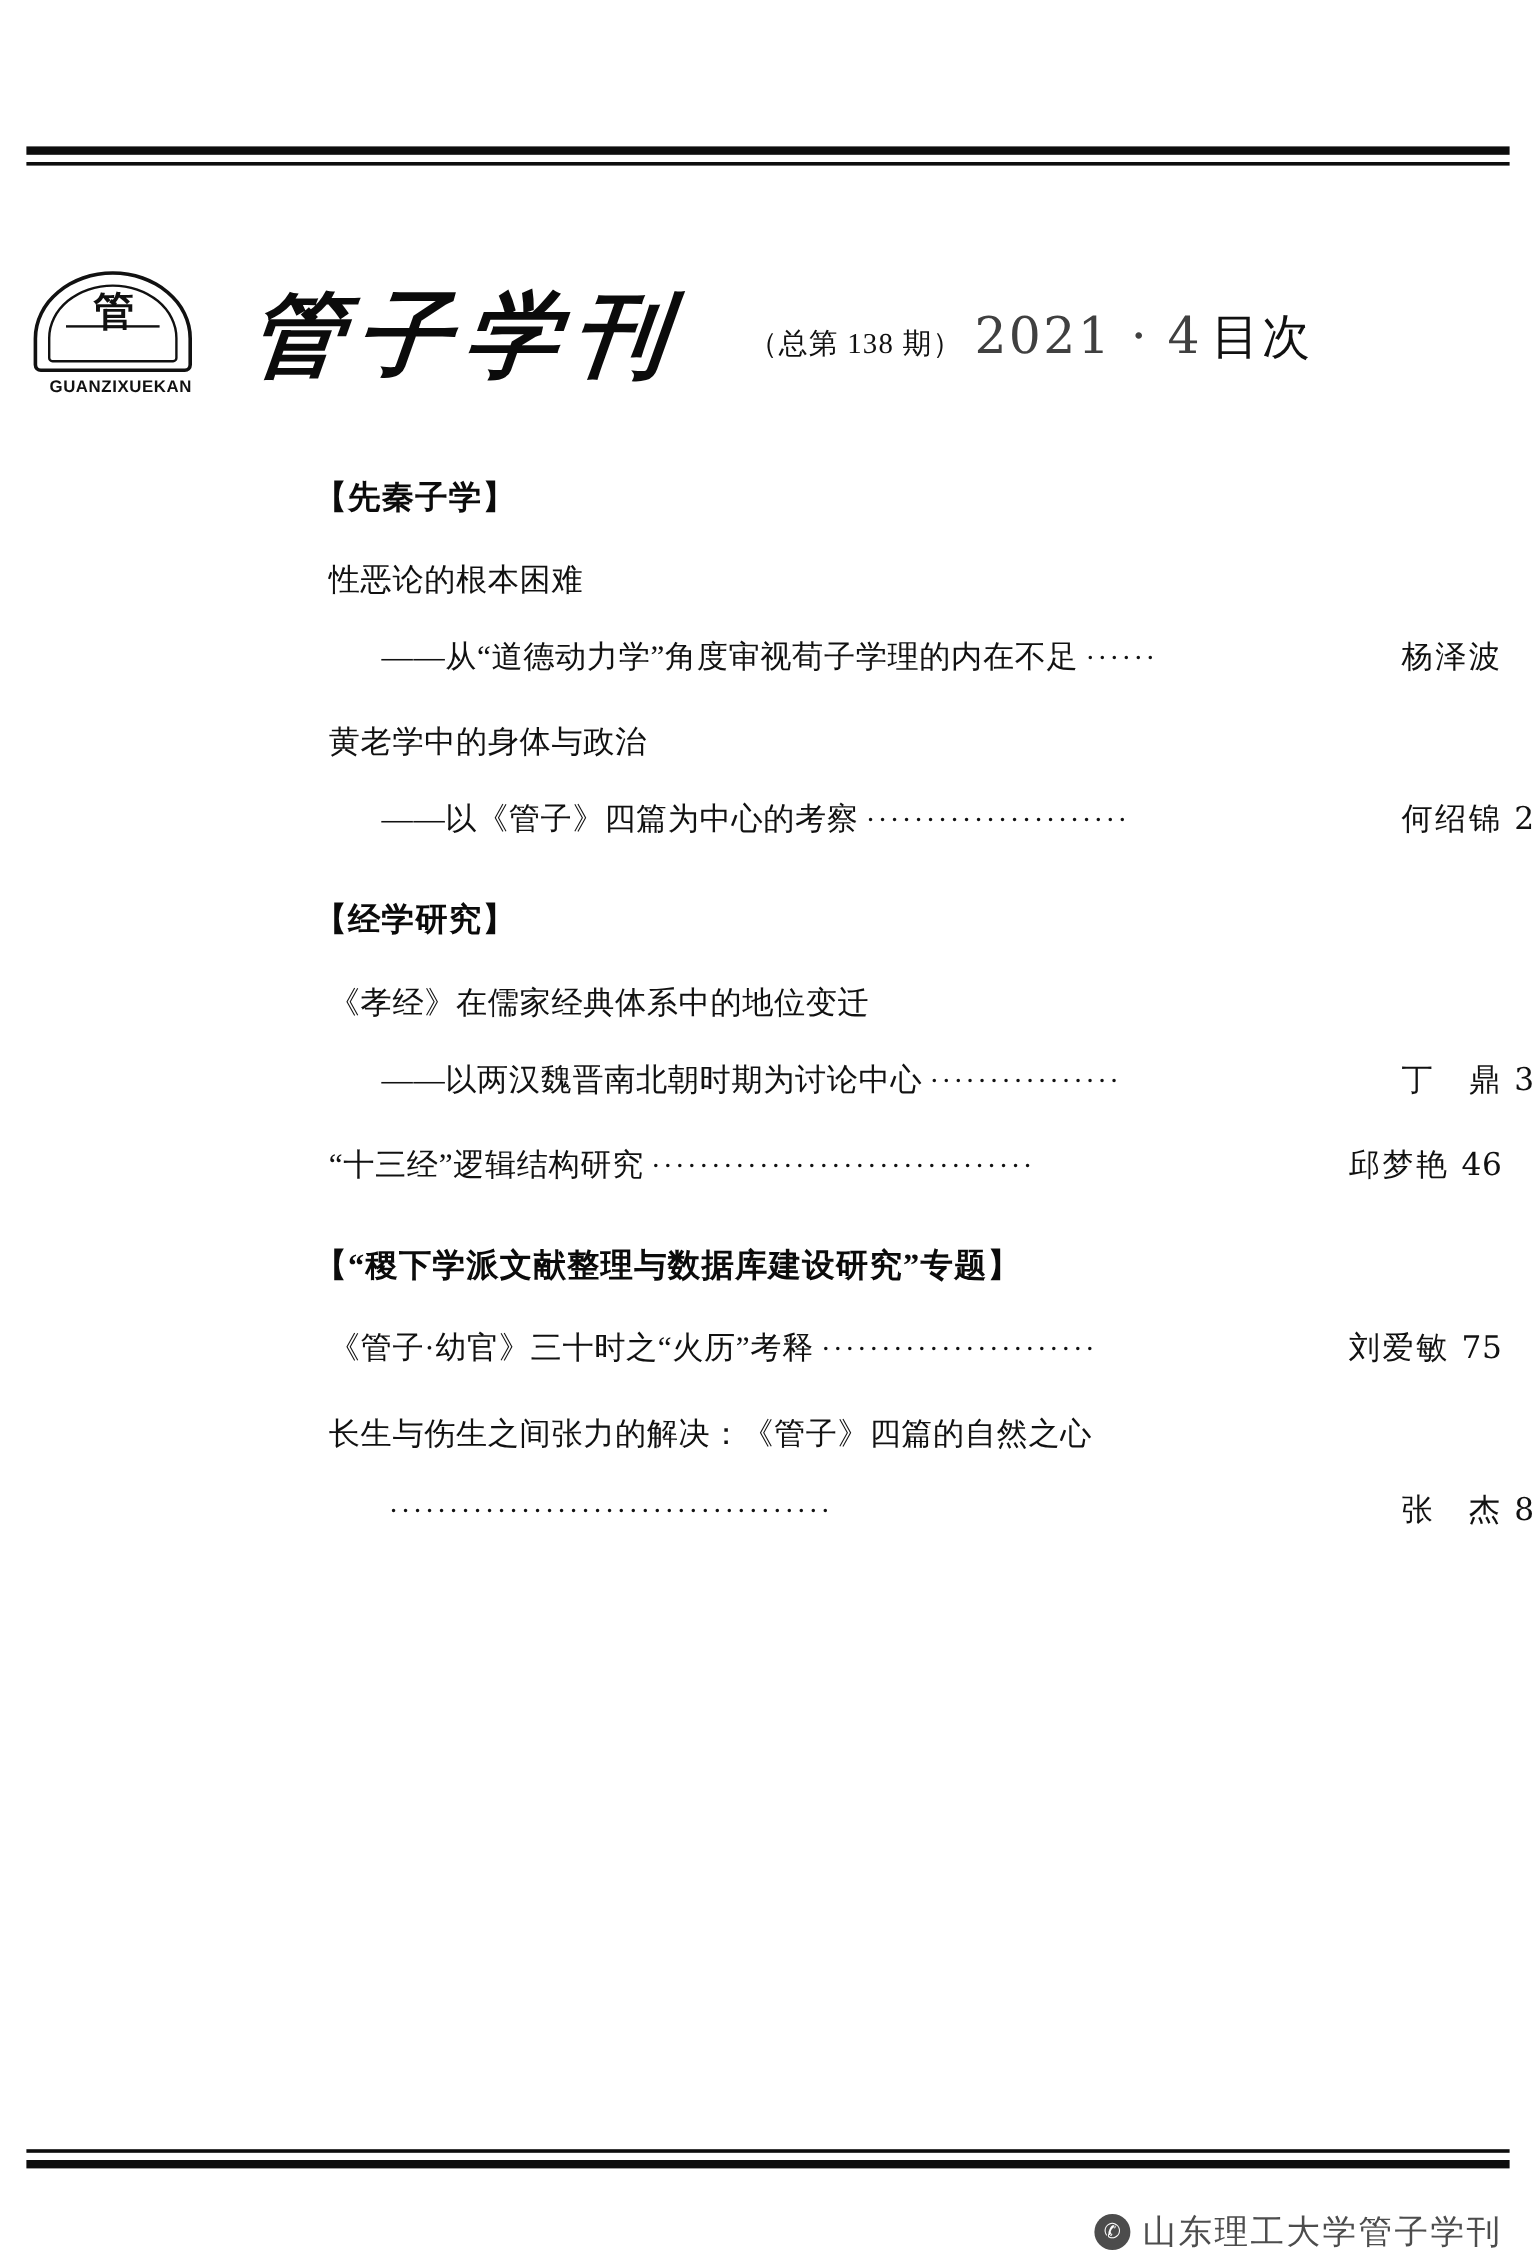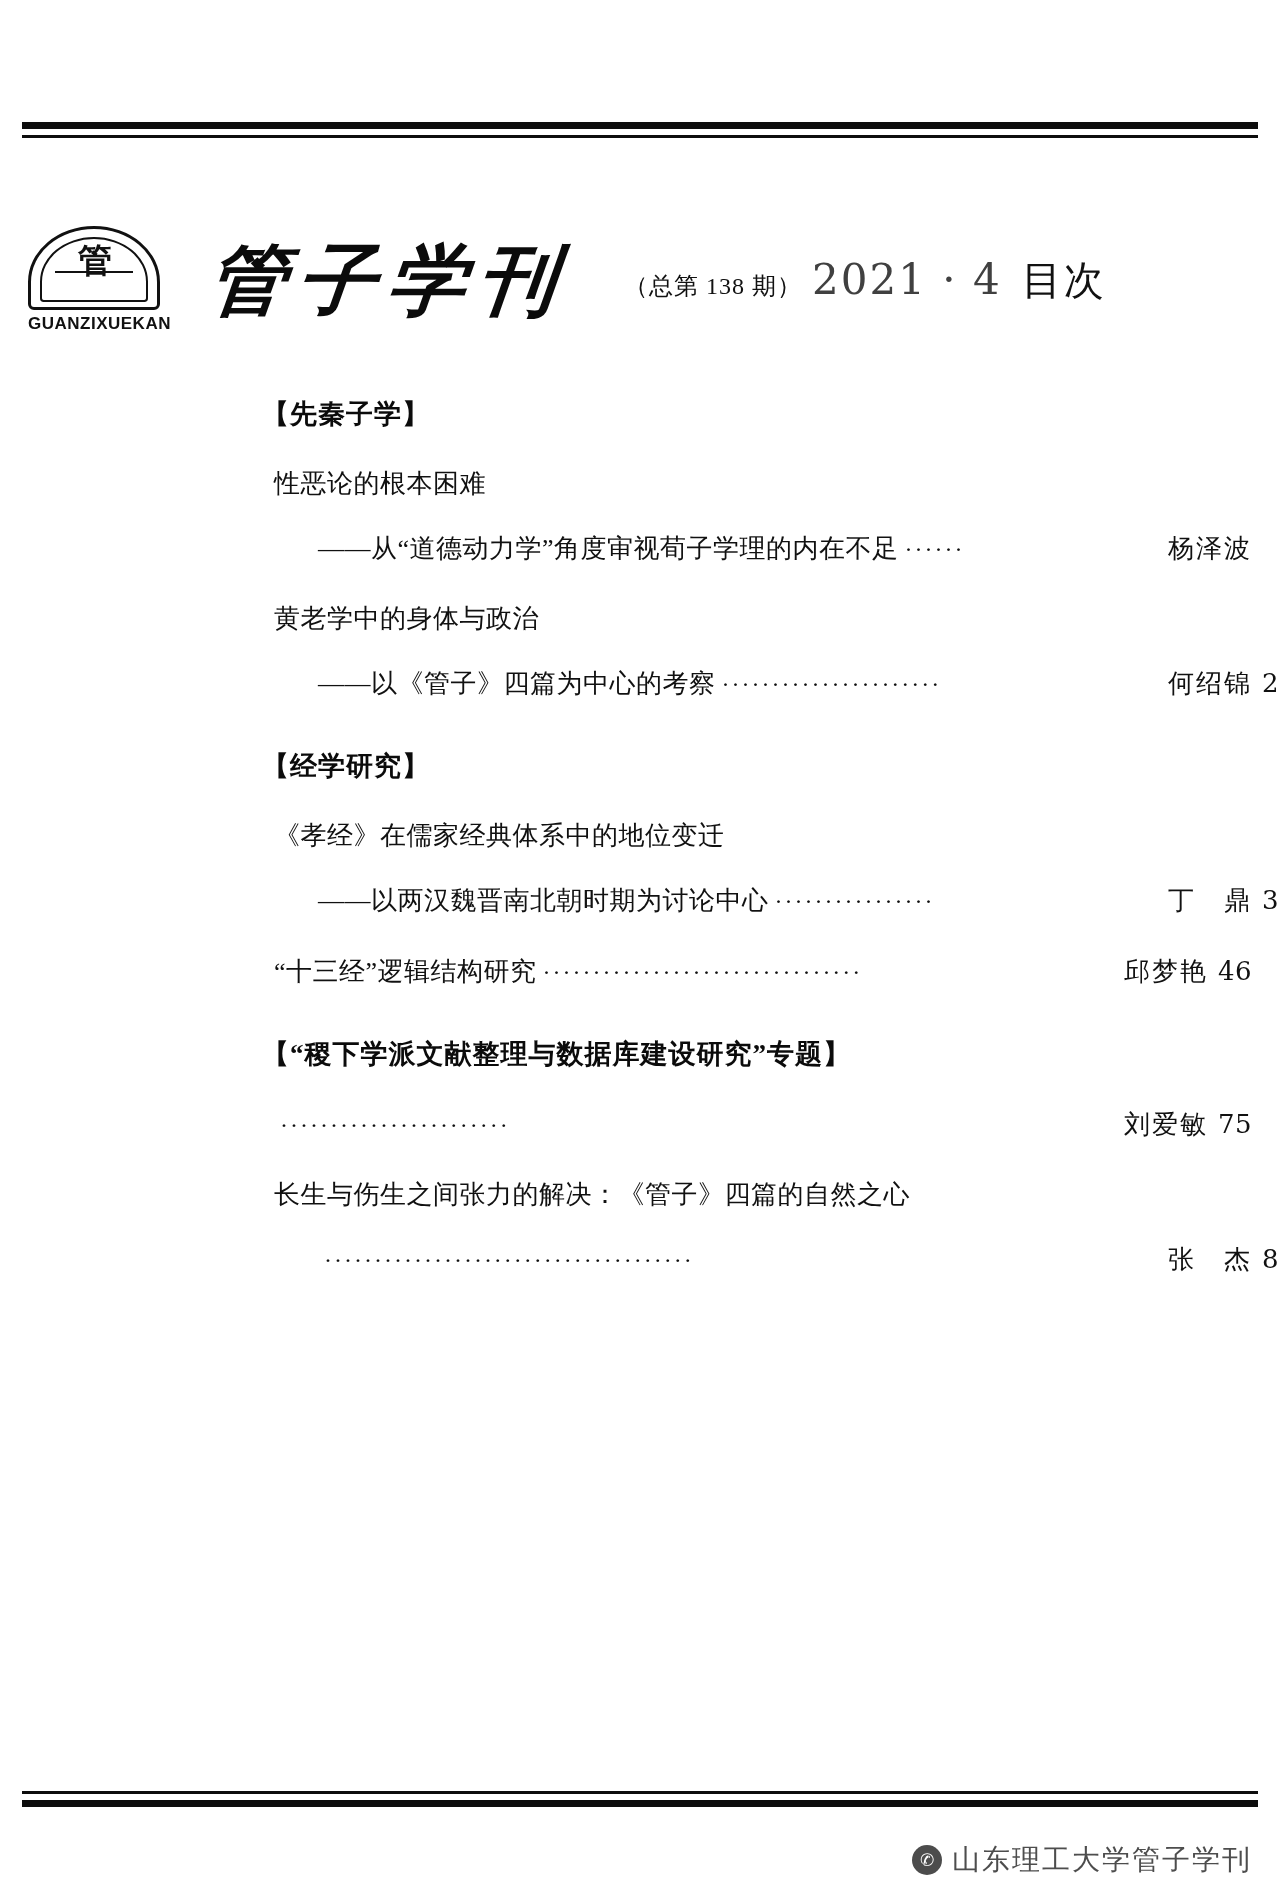--- a/index.html
+++ b/index.html
@@ -95,23 +95,23 @@
     right: 24px;
     top: 42px;
     height: 2px;
     background: #111;
   }
   .logo-caption {
     position: absolute;
     left: 0;
     right: 0;
     top: 88px;
-    text-align: left;
+    text-align: right;
     font-family: "Liberation Sans", sans-serif;
-    font-size: 17px;
+    font-size: 14px;
     font-weight: 700;
     letter-spacing: 0.5px;
     color: #111;
   }
 
   .journal-title {
     margin-left: 48px;
     font-family: "DejaVu Serif", serif;
     font-size: 78px;
     font-weight: 700;
@@ -139,21 +139,21 @@
     font-family: "DejaVu Serif", serif;
     font-size: 42px;
     letter-spacing: 2px;
     margin-left: 10px;
     color: #404040;
   }
   .issue-toc {
     font-family: "Liberation Serif", serif;
     font-size: 40px;
     letter-spacing: 2px;
-    margin-left: 20px;
+    margin-left: 8px;
     color: #111;
   }
 
   
   .contents {
     position: absolute;
     left: 262px;
     right: 28px;
     top: 396px;
   }
@@ -341,20 +341,21 @@
           <span class="page-no">46</span>
         </div>
       </div>
     </div>
 
     <div class="section gap-before-section">
       <div class="section-head">【“稷下学派文献整理与数据库建设研究”专题】</div>
 
       <div class="entry">
         <div class="row">
+          <span class="title">《管子·幼官》三十时之“火历”考释</span>
           <span class="leader">·······················</span>
           <span class="author">刘爱敏</span>
           <span class="page-no">75</span>
         </div>
       </div>
 
       <div class="entry">
         <div class="title-only">长生与伤生之间张力的解决：《管子》四篇的自然之心</div>
         <div class="row indent">
           <span class="title"></span>

